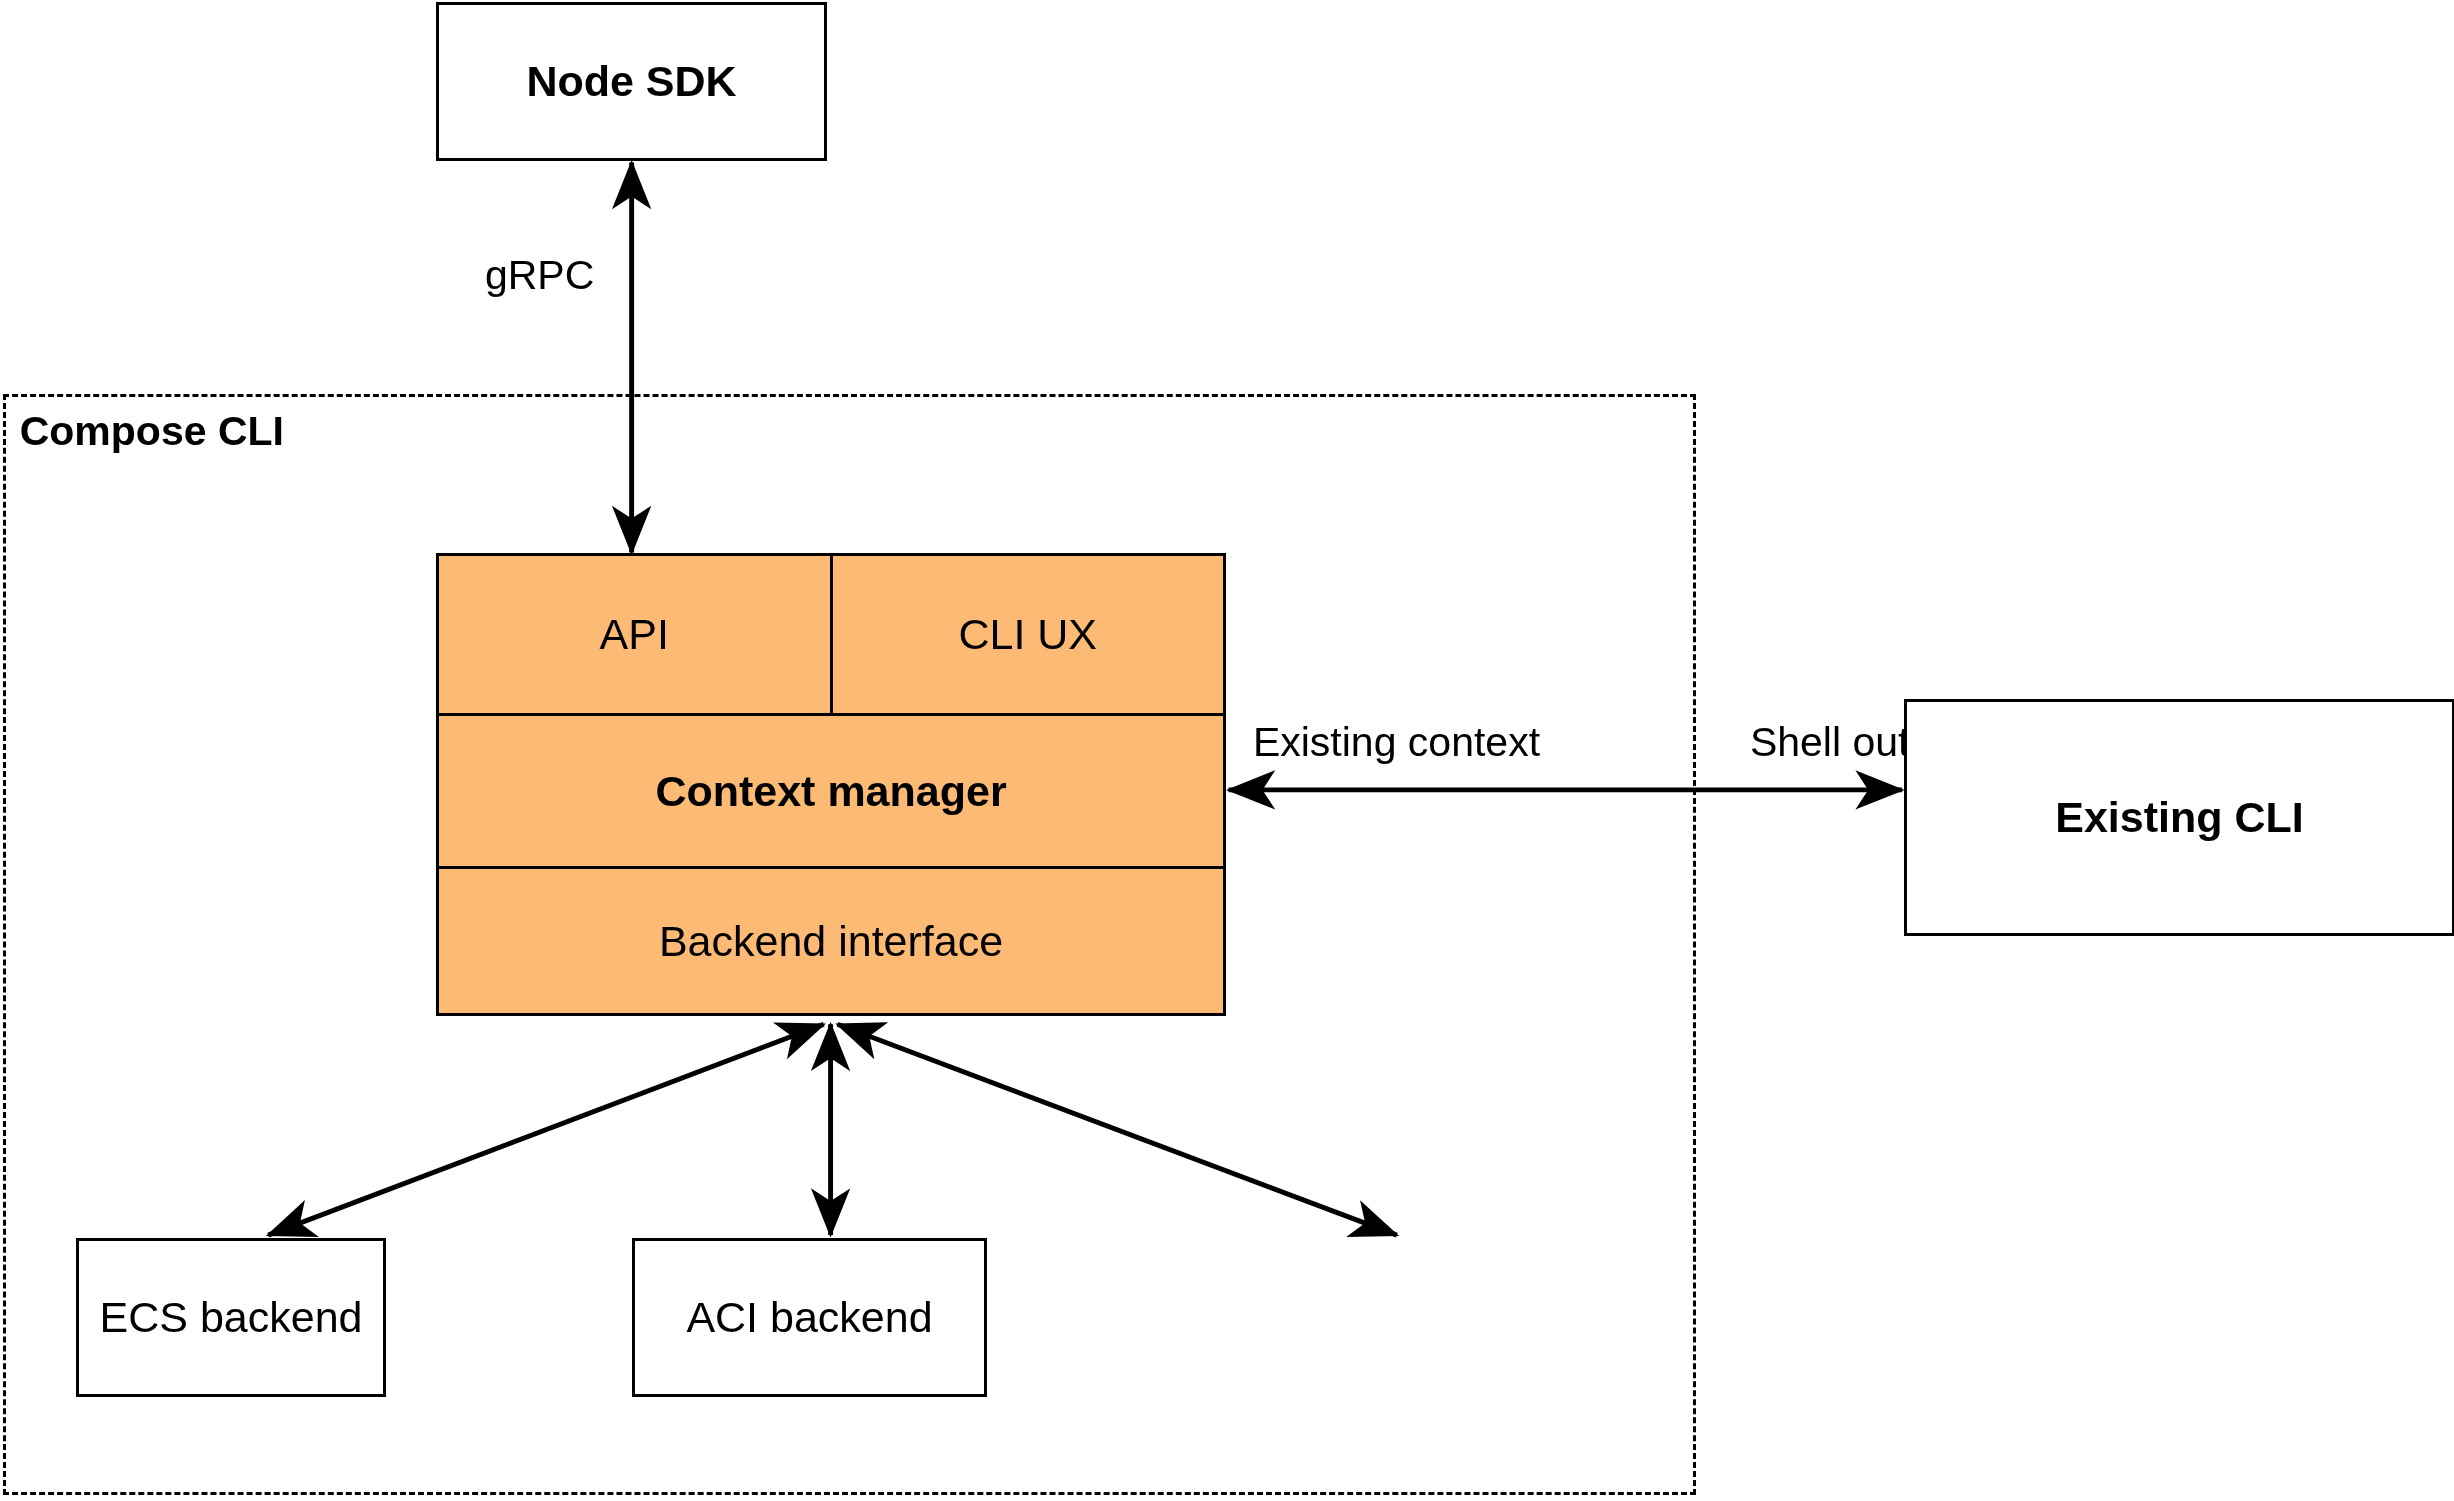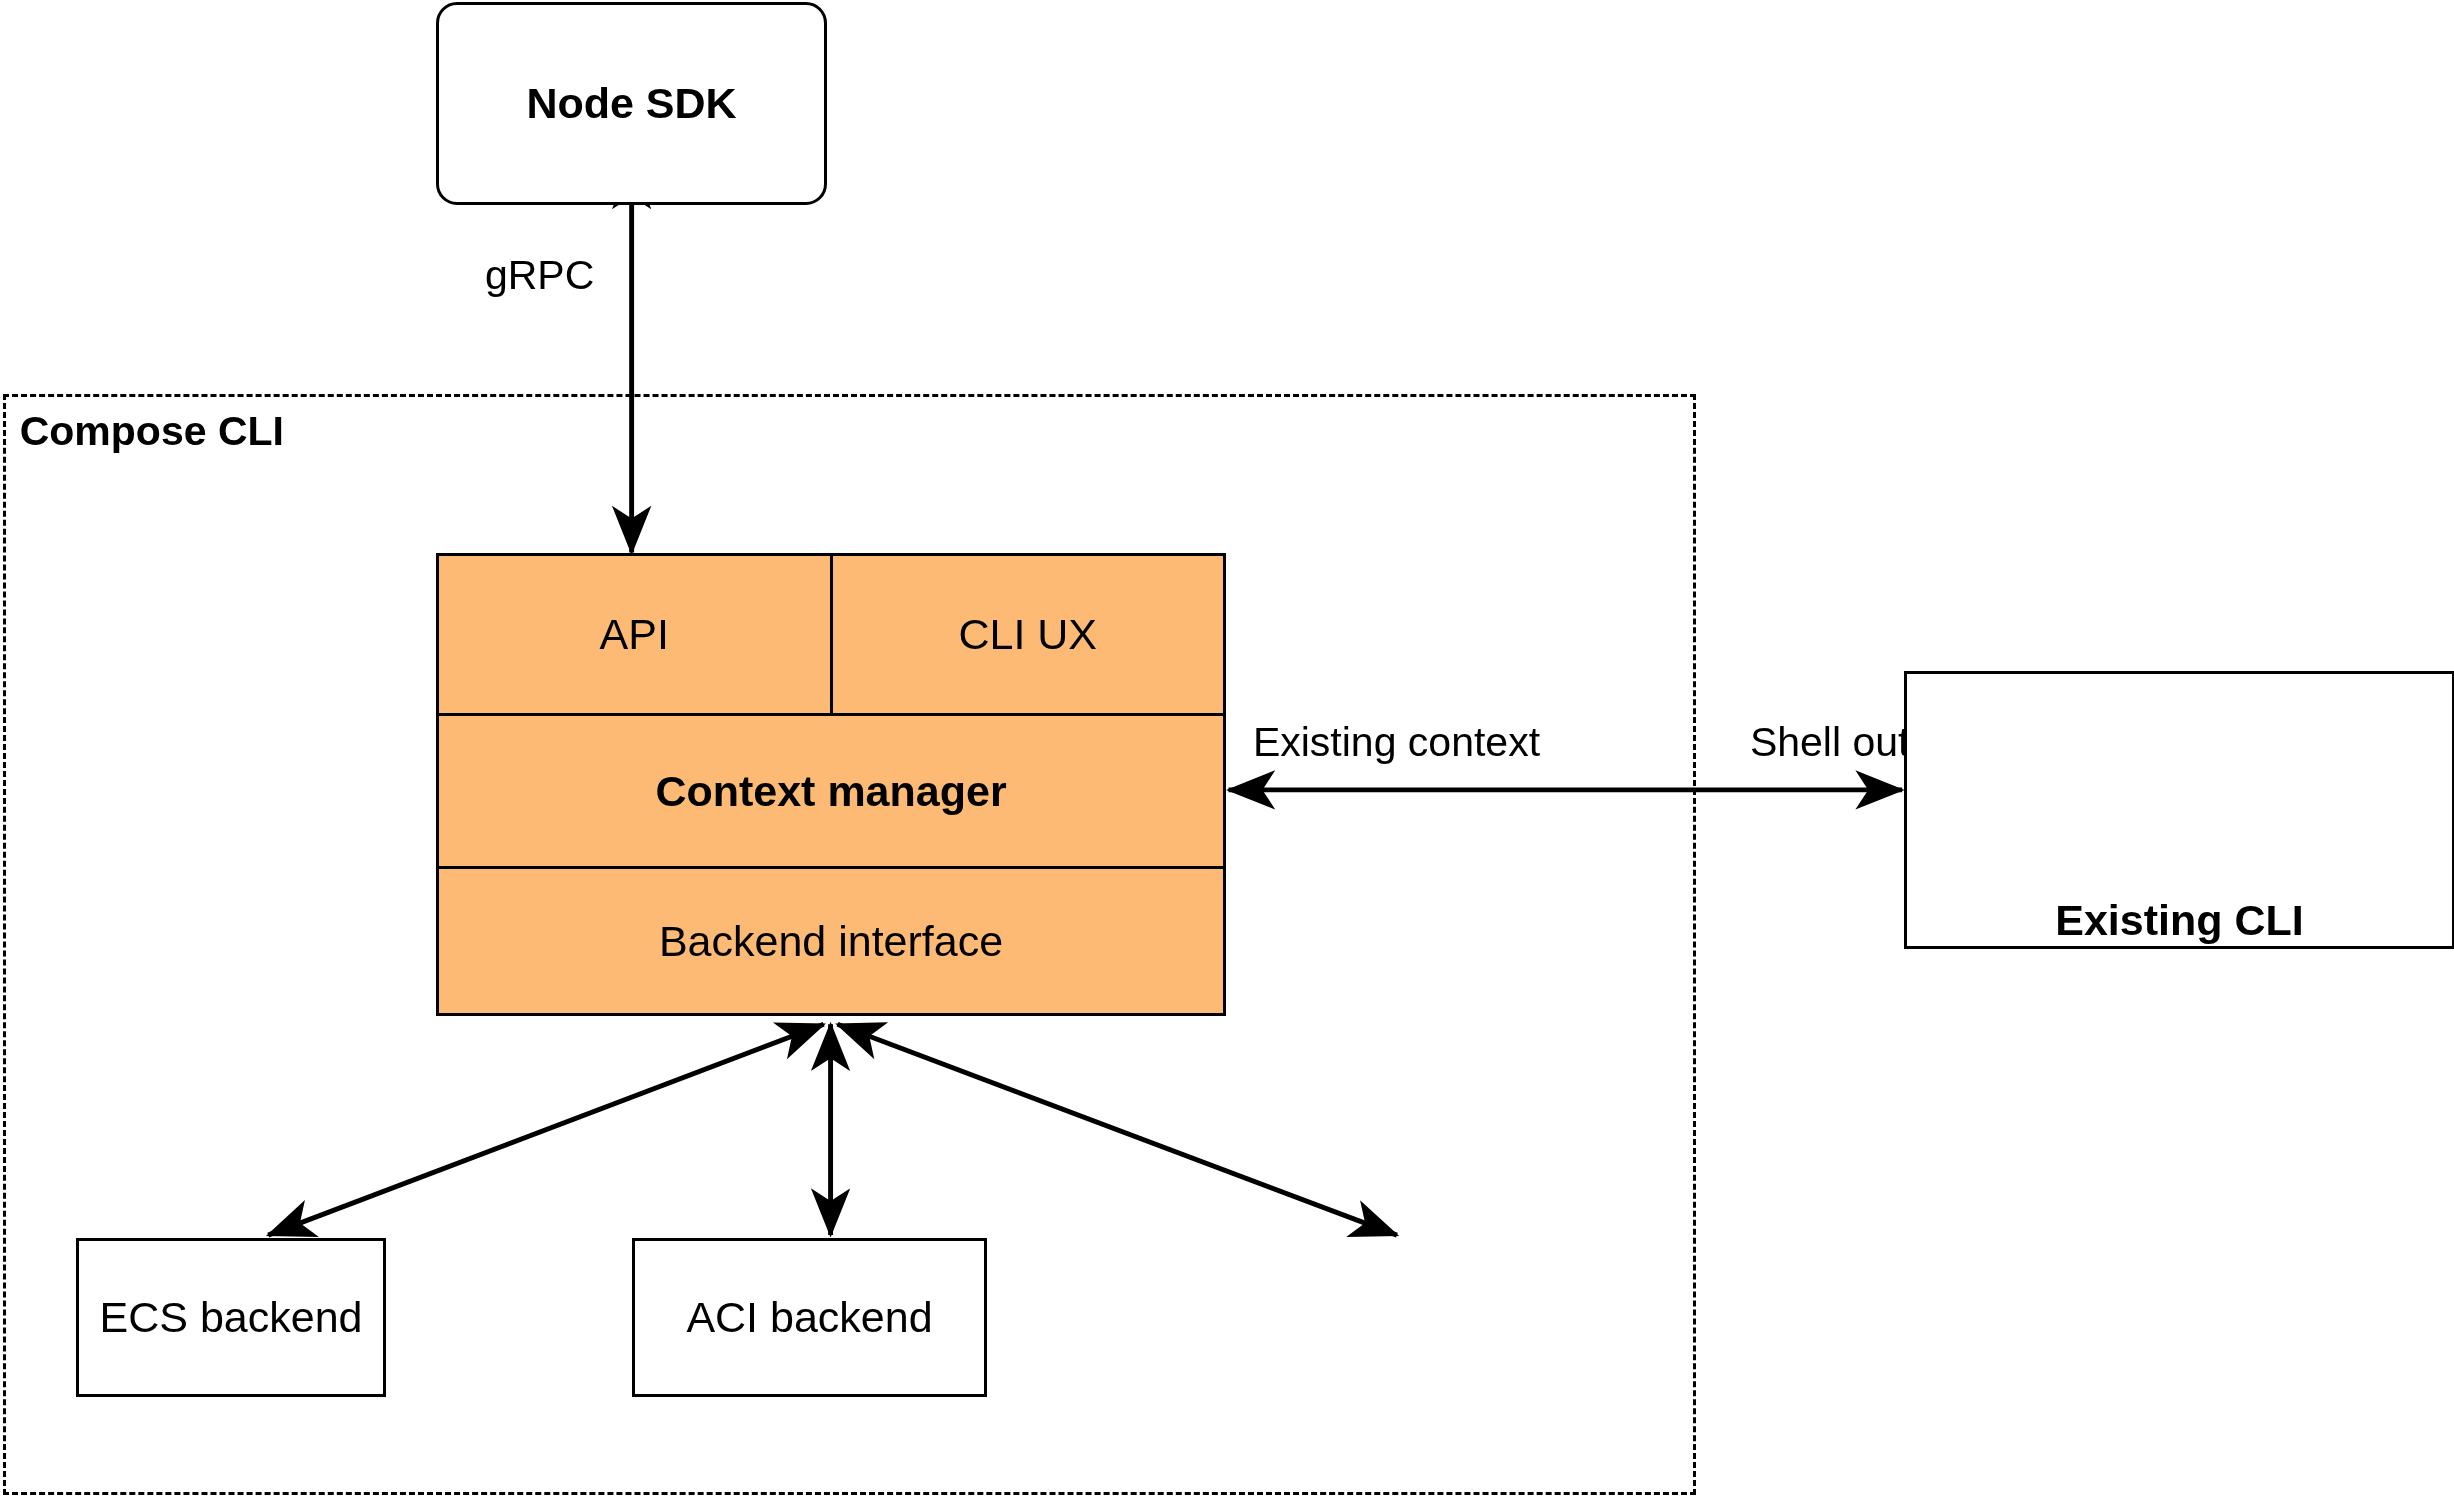--- a/index.html
+++ b/index.html
@@ -130,21 +130,21 @@
      example testing backend --&gt;
     <line x1="850" y1="1040" x2="1418" y2="1254" stroke="#000000" stroke-width="5" marker-end="url(#arrowEnd)" marker-start="url(#arrowStart)"></line>
   </svg>
 
   <div class="edge-label" style="left:481px; top:252px;">gRPC</div>
 
   <div class="edge-label" style="left:1249px; top:719px;">Existing context</div>
 
   <div class="edge-label" style="left:1746px; top:719px;">Shell out</div>
 
-  <div class="node" style="left:436px; top:2px; width:391px; height:203px;border-radius:21px;">
+  <div class="node" style="left:436px; top:2px; width:391px; height:159px;">
     <span class="node-label f-box bold">Node SDK</span>
   </div>
 
   <div class="stack" style="left:436px; top:553px; width:790px; height:463px;">
 
     <div class="stack-row" style="height:157px;">
       <div class="stack-cell">
         <span class="node-label">API</span>
       </div>
       <div class="stack-cell">
@@ -158,21 +158,21 @@
       </div>
     </div>
 
     <div class="stack-row" style="flex:1 1 auto;">
       <div class="stack-cell">
         <span class="node-label">Backend interface</span>
       </div>
     </div>
   </div>
 
-  <div class="node" style="left:1904px; top:671px; width:551px; height:278px;align-items:flex-end;">
+  <div class="node" style="left:1904px; top:699px; width:551px; height:237px;">
     <span class="node-label f-box bold">Existing CLI</span>
   </div>
 
   <div class="node" style="left:76px; top:1238px; width:310px; height:159px;">
     <span class="node-label f-box">ECS backend</span>
   </div>
 
   <div class="node" style="left:632px; top:1238px; width:355px; height:159px;">
     <span class="node-label f-box">ACI backend</span>
   </div>

